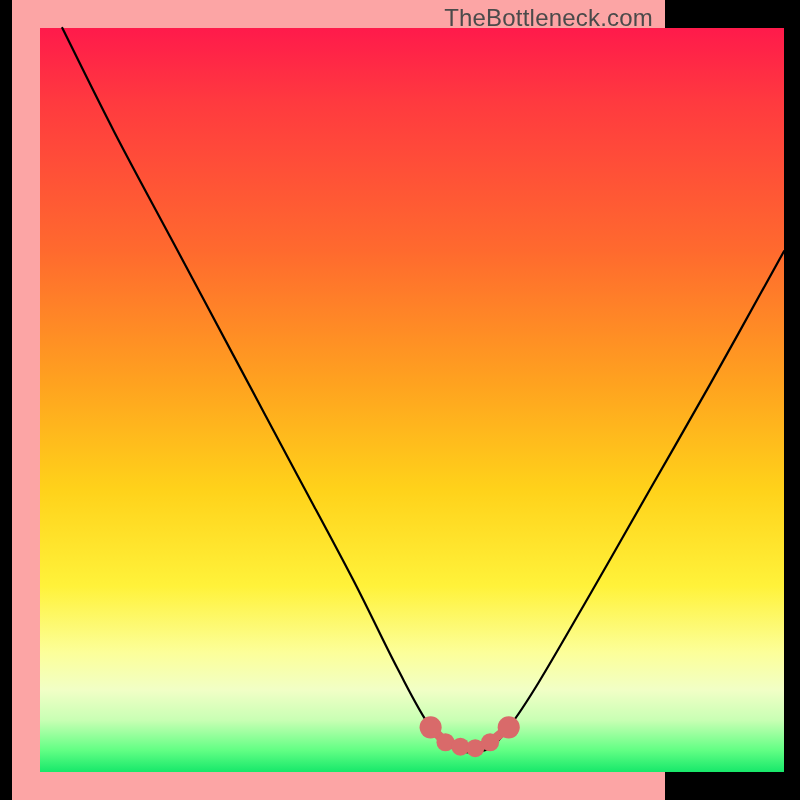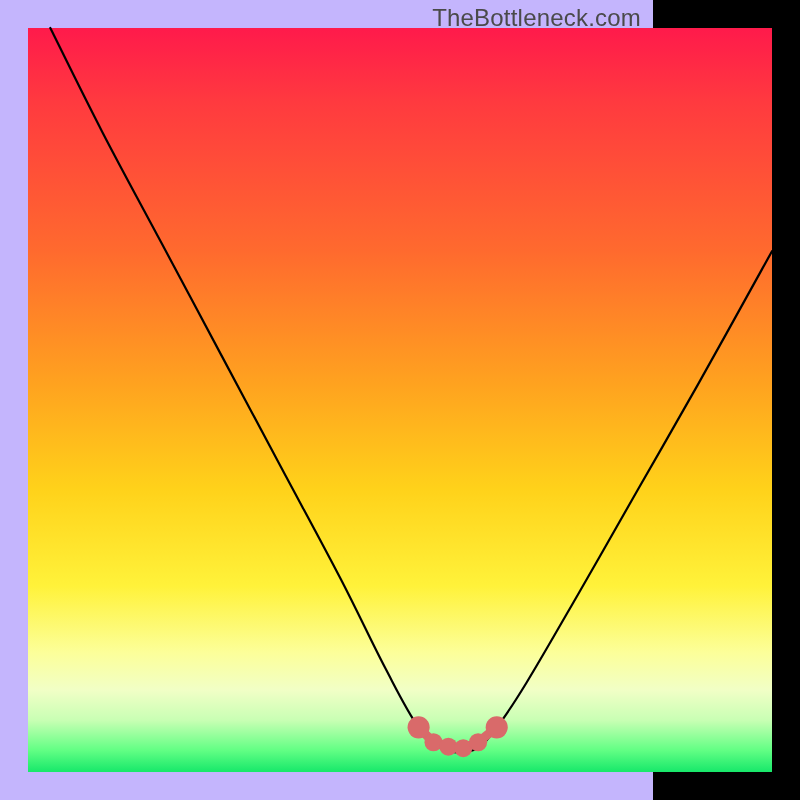--- a/index.html
+++ b/index.html
@@ -6,25 +6,25 @@
     margin: 0;
     padding: 0;
     width: 800px;
     height: 800px;
     background: #000;
     overflow: hidden;
     font-family: Arial, Helvetica, sans-serif;
   }
   .frame {
     position: absolute;
-    left: 0;
+    left: 12px;
     top: 0;
     width: 653px;
     height: 800px;
-    background: #c4b5fd;
+    background: #fca5a5;
   }
   .plot-area {
     position: absolute;
     left: 28px;
     top: 28px;
     width: 744px;
     height: 744px;
     
     background: linear-gradient(
       to bottom,

